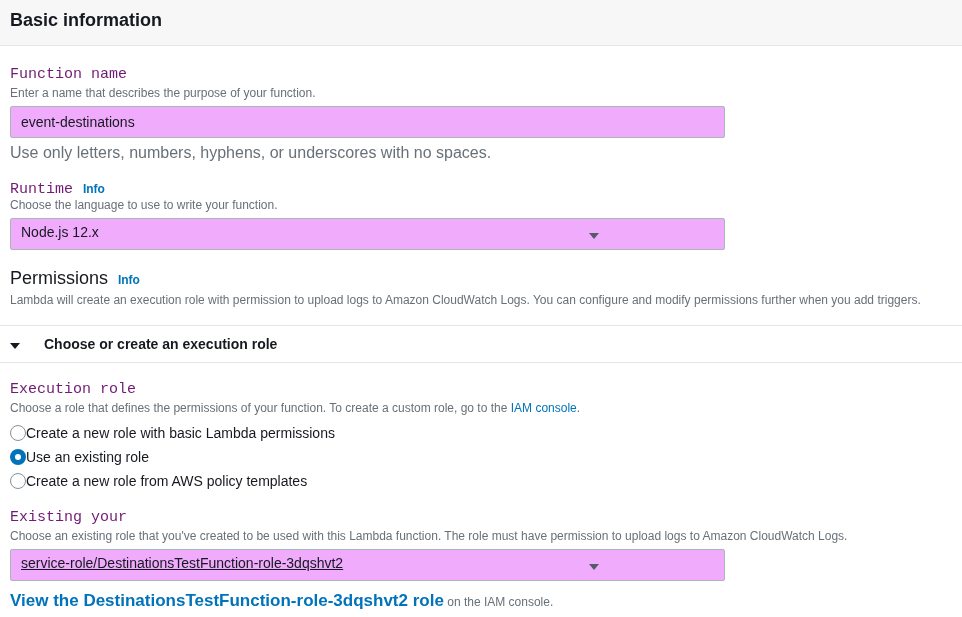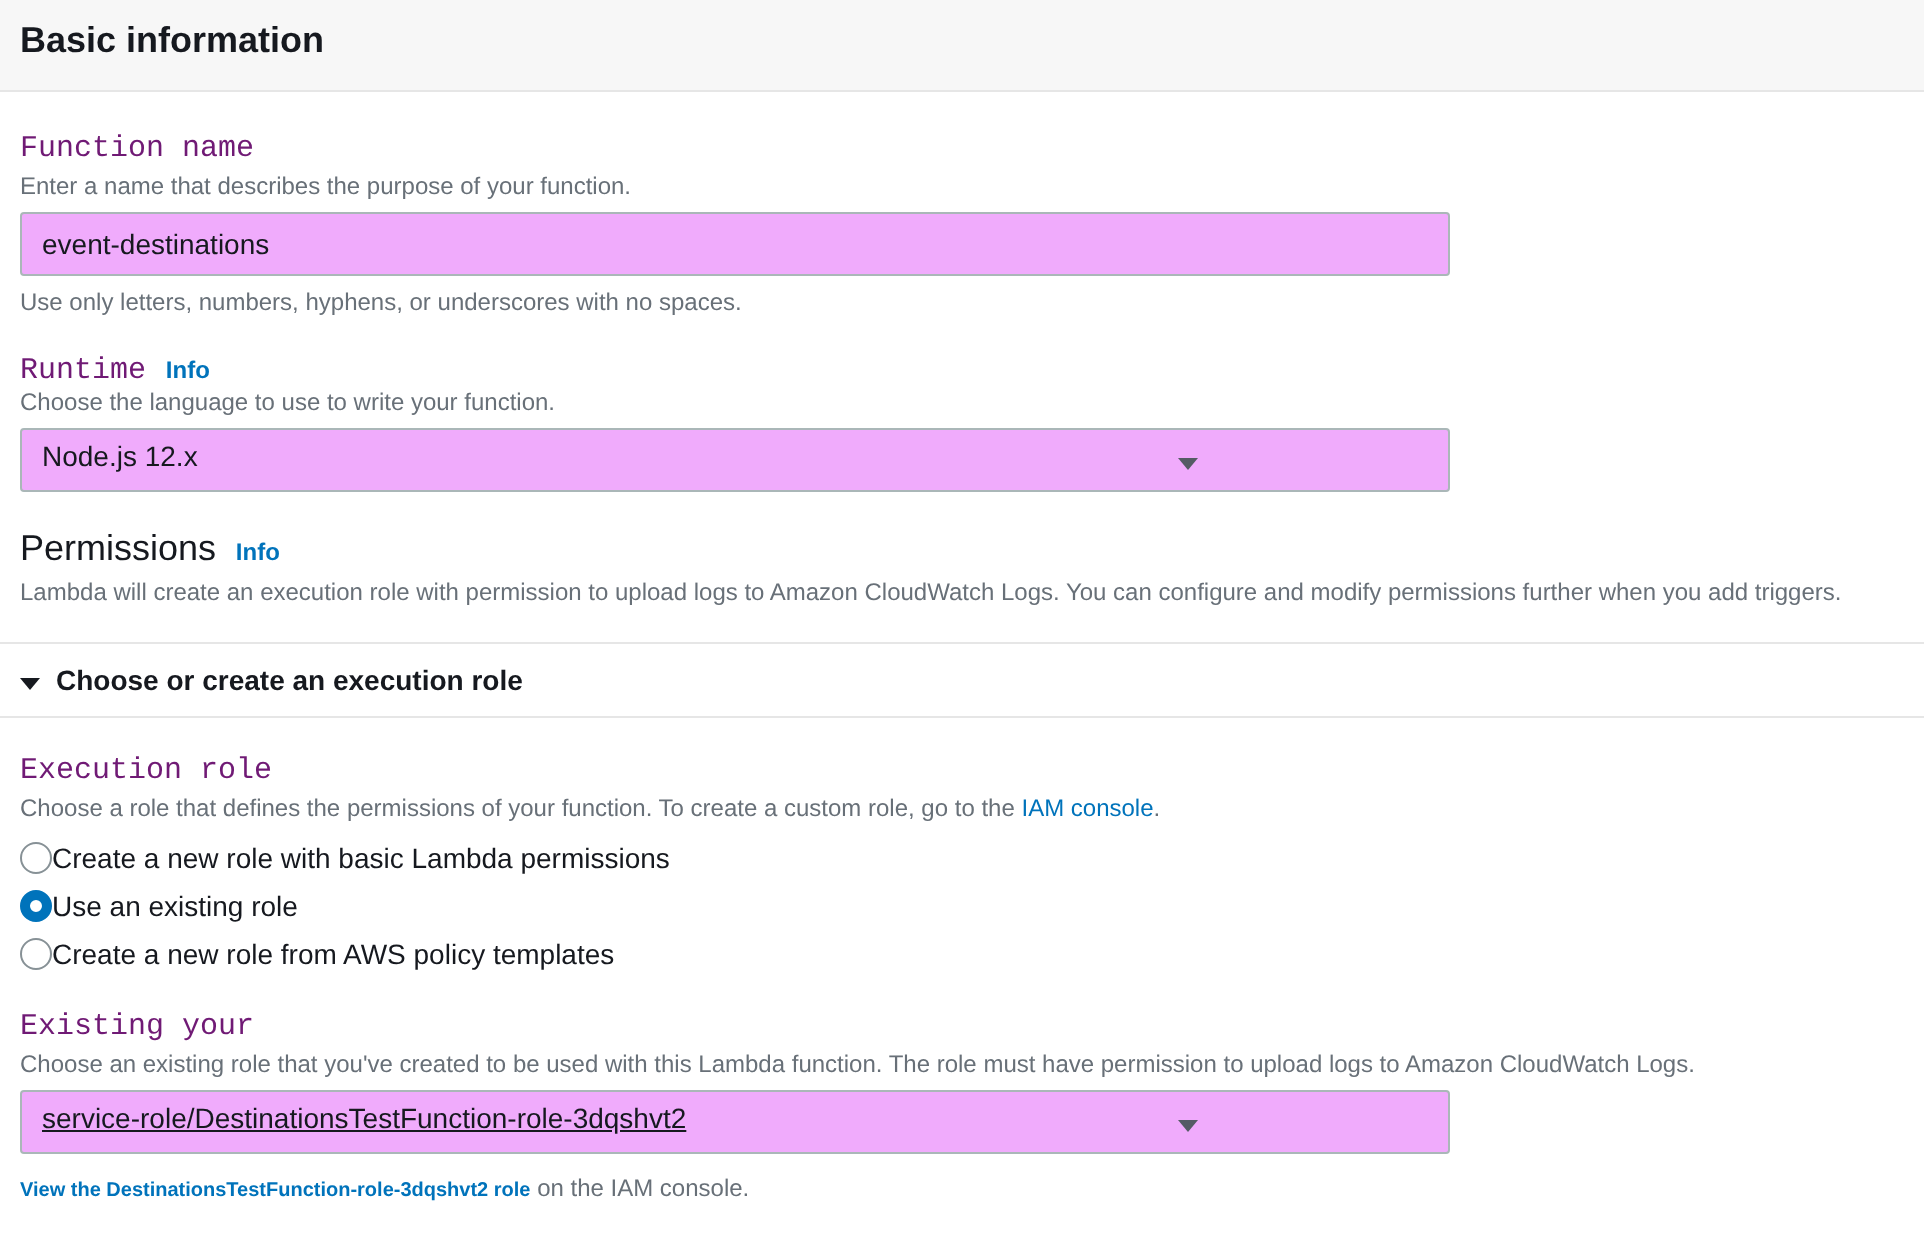--- a/index.html
+++ b/index.html
@@ -30,21 +30,21 @@
   color: #701a75;
   margin-bottom: 3px;
   font-family: Liberation Mono, monospace;
 }
 .field-desc {
   font-size: 12px;
   color: #687078;
   margin-bottom: 6px;
 }
 .field-hint {
-  font-size: 12px;
+  font-size: 16px;
   color: #687078;
   margin-top: 6px;
 }
 .info-link {
   font-size: 12px;
   font-weight: 700;
   color: #0073bb;
   margin-left: 6px;
   cursor: pointer;
 }
@@ -86,21 +86,21 @@
 }
 .section-desc {
   font-size: 12px;
   color: #687078;
   margin-top: 4px;
   margin-bottom: 18px;
 }
 .expand-row {
   display: flex;
   align-items: center;
-  gap: 8px;
+  gap: 24px;
   padding: 10px 10px;
   border-top: 1px solid #e6e6e6;
   border-bottom: 1px solid #e6e6e6;
   margin: 17px -10px 18px -10px;
   cursor: pointer;
 }
 .expand-title {
   font-size: 14px;
   font-weight: 700;
   color: #16191f;
@@ -118,21 +118,21 @@
   border: 1px solid #879196;
   display: inline-flex;
   align-items: center;
   justify-content: center;
   background: #fff;
 }
 .radio-dot.selected {
   border: 5px solid #0073bb;
 }
 .radio-label { font-size: 14px; color: #16191f; }
-.link { color: #0073bb; cursor: pointer; font-weight: 700; font-size: 10px; }
+.link { color: #0073bb; cursor: pointer; font-weight: 700; font-size: 17px; }
 .link-inline { color: #0073bb; cursor: pointer; }
 .refresh-btn {
   display: inline-flex;
   align-items: center;
   justify-content: center;
   width: 44px;
   height: 32px;
   border: 1px solid #545b64;
   border-radius: 2px;
   background: #fff;

